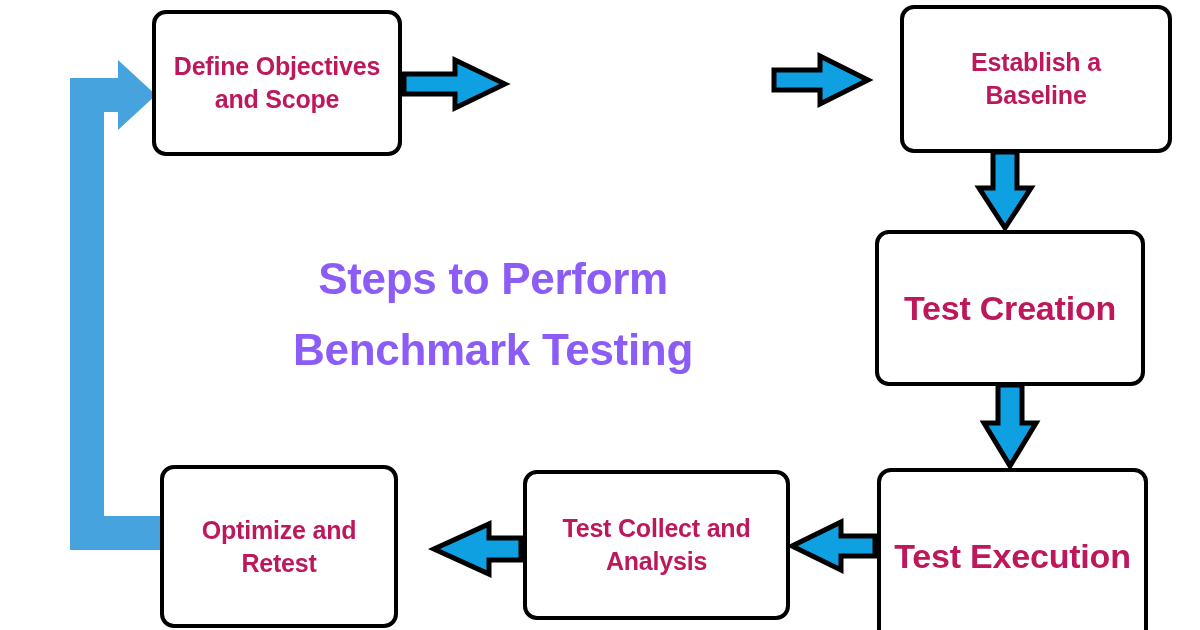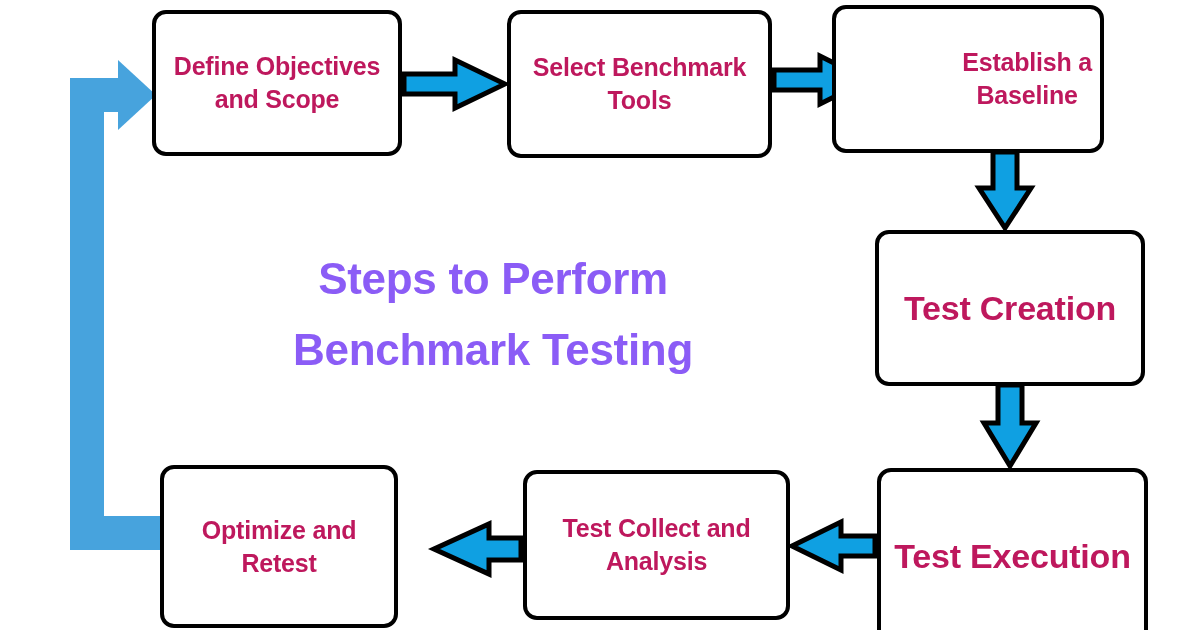--- a/index.html
+++ b/index.html
@@ -28,21 +28,21 @@
     font-weight:bold;
     font-size:25px;
     line-height:1.32;
     letter-spacing:-0.2px;
     padding:0 8px;
     white-space:pre-line;
   }
 
   #n1{left:152px;top:10px;width:250px;height:146px;}
   #n2{left:507px;top:10px;width:265px;height:148px;}
-  #n3{left:832px;top:5px;width:272px;height:148px;justify-content:flex-end;}
+  #n3{left:900px;top:5px;width:272px;height:148px;}
   #n4{left:875px;top:230px;width:270px;height:156px;}
   #n5{left:877px;top:468px;width:271px;height:176px;}
   #n6{left:523px;top:470px;width:267px;height:150px;}
   #n7{left:160px;top:465px;width:238px;height:163px;}
 
   #n4 .node-label,#n5 .node-label{font-size:34px;}
 
   #title{
     position:absolute;
     left:238px;top:243px;width:510px;
@@ -97,24 +97,20 @@
       <polygon points="521,538 489,538 489,524 434,549 489,574 489,560 521,560" fill="#0fa0e2" stroke="#000000" stroke-width="5" stroke-linejoin="miter"></polygon>
     </g>
 
   </svg>
 
   <div class="node" id="n1">
     <span class="node-label">Define Objectives
 and Scope</span>
   </div>
 
-  <div class="node" id="n2">
-    <span class="node-label">Select Benchmark
-Tools</span>
-  </div>
 
   <div class="node" id="n3">
     <span class="node-label">Establish a
 Baseline</span>
   </div>
 
   <div class="node" id="n4">
     <span class="node-label">Test Creation</span>
   </div>
 

